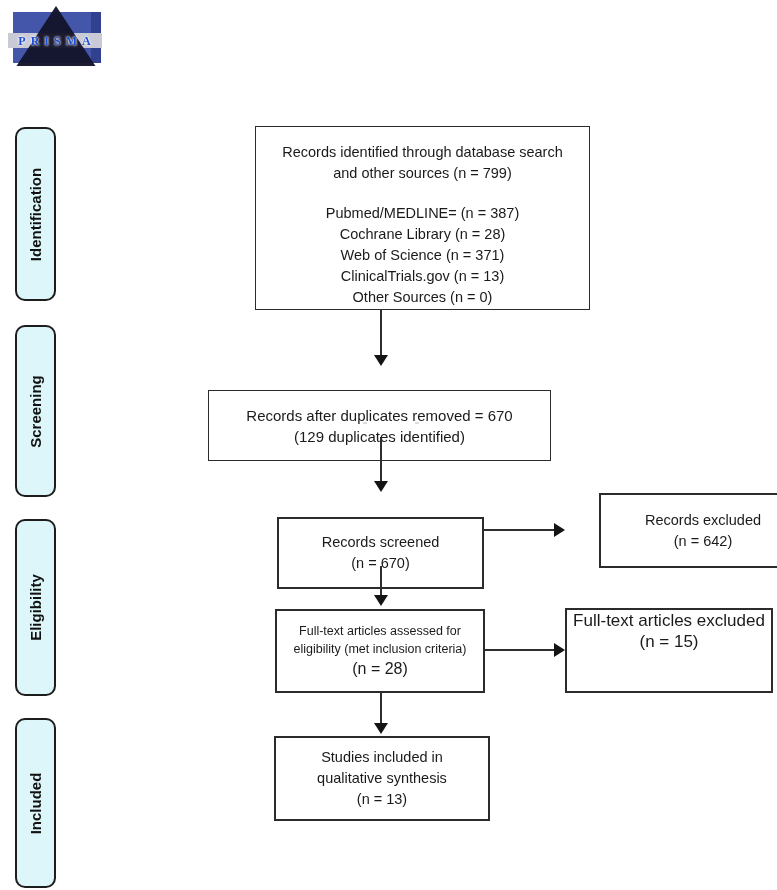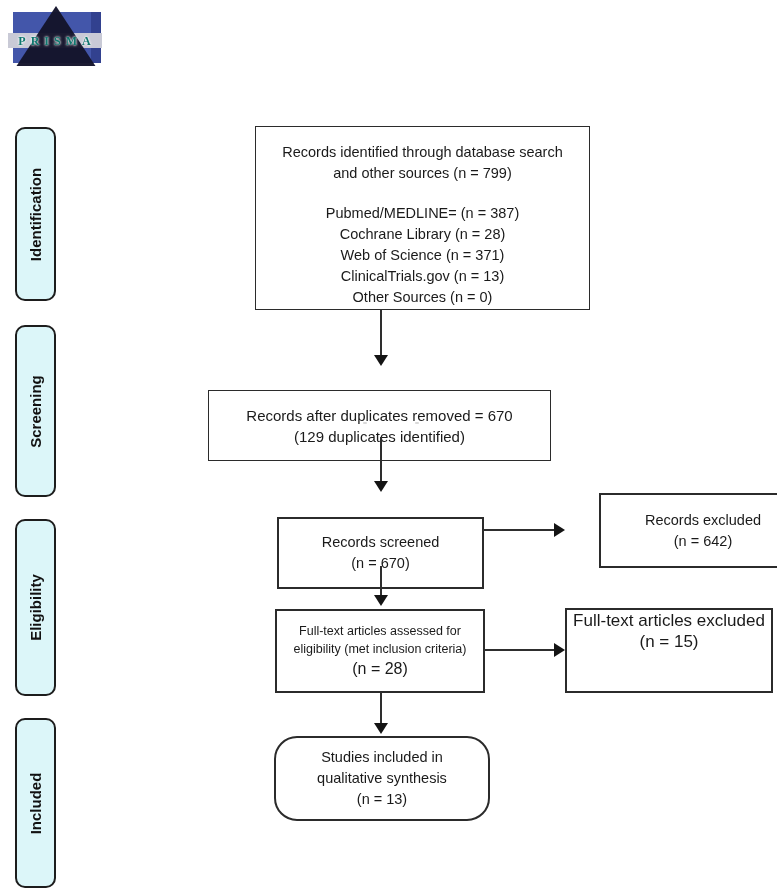--- a/index.html
+++ b/index.html
@@ -8,21 +8,21 @@
 
   
   .logo{position:absolute;left:8px;top:4px;width:94px;height:64px;}
   .logo .blue{position:absolute;left:5px;top:8px;right:1px;bottom:5px;background:#4356aa;}
   .logo .blue-edge{position:absolute;right:1px;top:8px;width:10px;bottom:5px;background:#32418f;}
   .logo .band{position:absolute;left:0;right:0;top:29px;height:15px;background:#c9cad6;}
   .logo .pyramid{position:absolute;left:6px;top:2px;width:84px;height:60px;
     background:#14142b;clip-path:polygon(50% 0%, 97% 100%, 3% 100%);opacity:0.97;}
   .logo .word{position:absolute;left:4px;right:0;top:30px;text-align:center;
     font-family:"Liberation Serif", serif;font-size:12px;font-weight:bold;
-    letter-spacing:5px;color:#0f766e;text-shadow:0 0 2px #ffffff,0 0 3px #ffffff;}
+    letter-spacing:5px;color:#1d4ed8;text-shadow:0 0 2px #ffffff,0 0 3px #ffffff;}
 
   
   .stage{position:absolute;left:15px;width:37px;background:#dcf6f9;border:2px solid #1d1d1d;
     border-radius:10px;display:flex;align-items:center;justify-content:center;}
   .stage span{transform:rotate(-90deg);white-space:nowrap;font-weight:bold;font-size:15px;color:#111;}
   .stage.s1{top:127px;height:170px;}
   .stage.s2{top:325px;height:168px;}
   .stage.s3{top:519px;height:173px;}
   .stage.s4{top:718px;height:166px;}
 
@@ -30,21 +30,21 @@
   .fbox{position:absolute;background:#ffffff;border:2px solid #2b2b2b;box-sizing:border-box;
     display:flex;flex-direction:column;align-items:center;justify-content:center;
     text-align:center;font-size:14.5px;line-height:21px;}
   .box1{left:215px;top:126px;width:335px;height:184px;border-width:1.5px;
     justify-content:flex-start;padding-top:15px;gap:19px;margin-left:40px;}
   .box2{left:208px;top:367px;width:343px;height:71px;border-width:1.5px;font-size:15px;margin-top:23px;}
   .box3{left:277px;top:495px;width:207px;height:72px;margin-top:22px;}
   .box3b{left:565px;top:493px;width:208px;height:75px;margin-left:34px;}
   .box4{left:275px;top:609px;width:210px;height:84px;align-items:center;}
   .box4b{left:565px;top:608px;width:208px;height:85px;justify-content:flex-start;font-size:17px;}
-  .box5{left:274px;top:736px;width:216px;height:85px;border-radius:23px;}
+  .box5{left:274px;top:736px;width:216px;height:85px;}
   .box4 .small{font-size:12.5px;line-height:18px;}
   .box4 .nline{font-size:16px;line-height:22px;}
 
   
   .vline{position:absolute;width:2px;background:#2e2e2e;}
   .hline{position:absolute;height:2px;background:#2e2e2e;}
   .arr-down{position:absolute;width:0;height:0;border-left:7px solid transparent;
     border-right:7px solid transparent;border-top:11px solid #141414;}
   .arr-right{position:absolute;width:0;height:0;border-top:7px solid transparent;
     border-bottom:7px solid transparent;border-left:11px solid #141414;}

